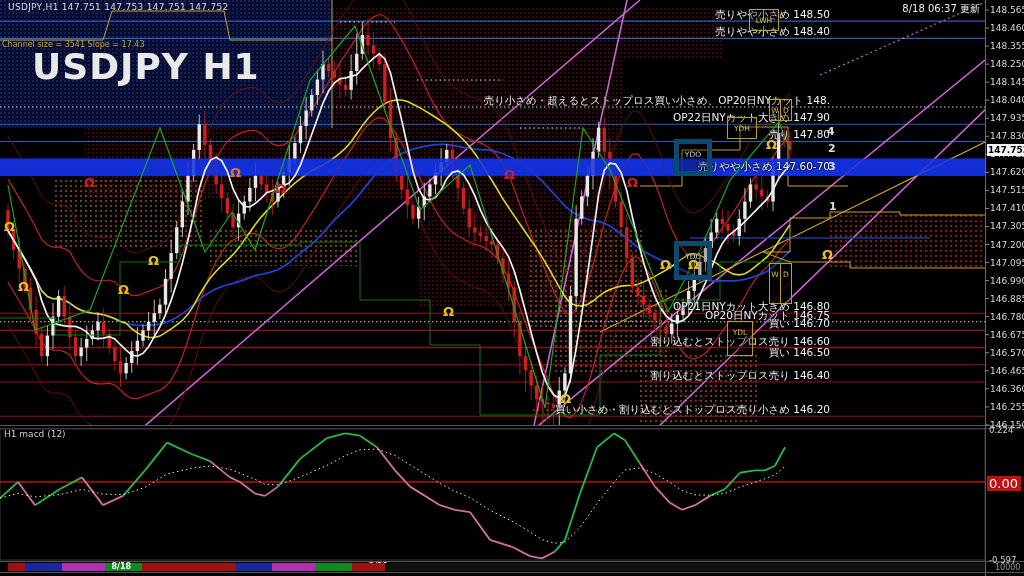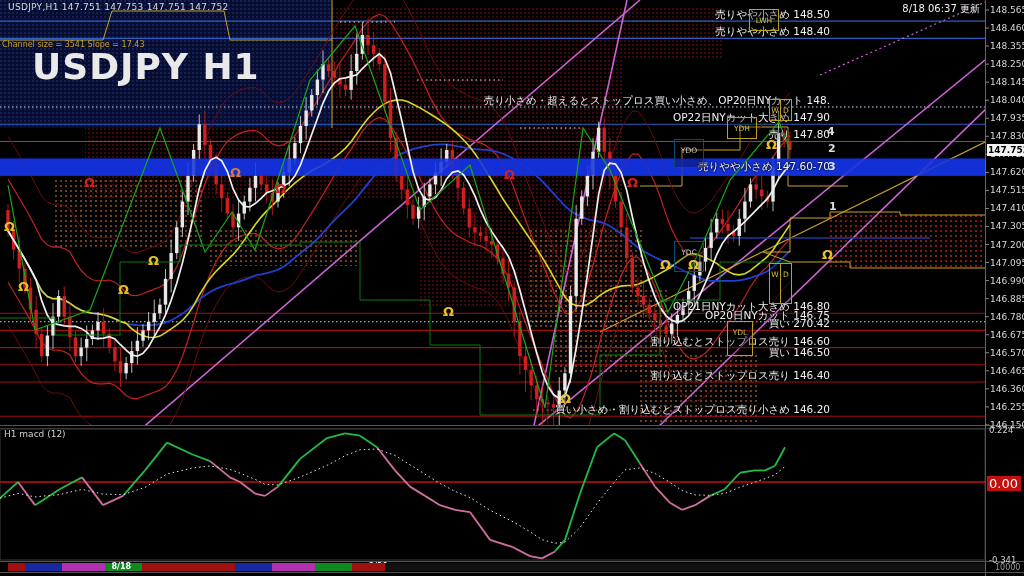--- a/index.html
+++ b/index.html
@@ -17,21 +17,21 @@
             background:#f4f4f4;text-align:left;padding:1px 1px;}
   .macd-label{left:4px;top:429px;font-size:9px;color:#cfcfcf;}
   .macd-ax{position:absolute;left:989px;font-size:8.5px;color:#d0d0d0;}
   .zerobox{position:absolute;left:987px;width:30px;background:#c01010;color:#fff;
            font-size:13px;padding:0 2px;}
   .vol{left:995px;top:563px;font-size:8px;color:#9a9a9a;}
   .omega{position:absolute;font-size:13px;font-weight:700;line-height:13px;}
   .tagbox{position:absolute;font-size:7.5px;line-height:1;display:flex;align-items:flex-start;
           justify-content:center;padding-top:7px;}
   .tag-yellow{border:1px solid #b8a020;color:#d8c23c;background:rgba(0,0,0,.25);}
-  .tag-gray{border:1px solid #0c4a6e;color:#cfcfcf;background:rgba(0,0,0,.25);}
+  .tag-gray{border:5px solid #0c4a6e;color:#cfcfcf;background:rgba(0,0,0,.25);}
   .digit{position:absolute;font-size:11px;color:#dcdcdc;font-weight:700;}
   .rib{position:absolute;top:563px;height:8px;}
   .riblab{position:absolute;top:562px;font-size:8px;font-weight:700;color:#fff;}
 </style>
 </head>
 <body>
 
 <div id="screen">
   <svg id="chart-svg" width="1024" height="576" viewBox="0 0 1024 576">
       <defs>
@@ -478,21 +478,21 @@
 
   <div id="overlay-root">
       <div class="ov anno" style="right: 194px; top: 8.167px;">売りやや小さめ 148.50</div>
       <div class="ov anno" style="right: 194px; top: 25.347px;">売りやや小さめ 148.40</div>
       <div class="ov anno" style="right: 194px; top: 94.067px;">売り小さめ・超えるとストップロス買い小さめ、OP20日NYカット 148.</div>
       <div class="ov anno" style="right: 194px; top: 111.247px;">OP22日NYカット大きめ 147.90</div>
       <div class="ov anno" style="right: 194px; top: 128.427px;">売り 147.80</div>
       <div class="ov anno" style="right: 194px; top: 160.197px;">売りやや小さめ 147.60-70</div>
       <div class="ov anno" style="right: 194px; top: 300.227px;">OP21日NYカット大きめ 146.80</div>
       <div class="ov anno" style="right: 194px; top: 308.817px;">OP20日NYカット 146.75</div>
-      <div class="ov anno" style="right: 194px; top: 317.407px;">買い 270.42</div>
+      <div class="ov anno" style="right: 194px; top: 317.407px;">買い 146.70</div>
       <div class="ov anno" style="right: 194px; top: 334.587px;">割り込むとストップロス売り 146.60</div>
       <div class="ov anno" style="right: 194px; top: 346px;">買い 146.50</div>
       <div class="ov anno" style="right: 194px; top: 368.947px;">割り込むとストップロス売り 146.40</div>
       <div class="ov anno" style="right: 194px; top: 403.307px;">買い小さめ・割り込むとストップロス売り小さめ 146.20</div>
       <div class="axis-lab" style="top: 5px;">148.565</div>
       <div class="axis-lab" style="top: 23.04px;">148.460</div>
       <div class="axis-lab" style="top: 41.08px;">148.355</div>
       <div class="axis-lab" style="top: 59.12px;">148.250</div>
       <div class="axis-lab" style="top: 77.16px;">148.145</div>
       <div class="axis-lab" style="top: 95.2px;">148.040</div>
@@ -510,21 +510,21 @@
       <div class="axis-lab" style="top: 311.68px;">146.780</div>
       <div class="axis-lab" style="top: 329.72px;">146.675</div>
       <div class="axis-lab" style="top: 347.76px;">146.570</div>
       <div class="axis-lab" style="top: 365.8px;">146.465</div>
       <div class="axis-lab" style="top: 383.84px;">146.360</div>
       <div class="axis-lab" style="top: 401.88px;">146.255</div>
       <div class="axis-lab" style="top: 419.92px;">146.150</div>
       <div class="pricebox" style="top: 143.673px;">147.752</div>
       <div class="macd-ax" style="top: 425.144px;">0.224</div>
       <div class="zerobox" style="top: 476px;">0.00</div>
-      <div class="macd-ax" style="top: 554.942px;">-0.341</div>
+      <div class="macd-ax" style="top: 554.942px;">-0.597</div>
       <div class="tagbox tag-yellow" style="left: 749px; top: 9px; width: 28px; height: 13px;">LWH</div>
       <div class="tagbox tag-yellow" style="left: 769px; top: 99px; width: 10px; height: 13px;">W</div>
       <div class="tagbox tag-yellow" style="left: 780px; top: 99px; width: 10px; height: 13px;">D</div>
       <div class="tagbox tag-yellow" style="left: 727px; top: 117px; width: 28px; height: 13px;">YDH</div>
       <div class="tagbox tag-gray" style="left: 674px; top: 139px; width: 28px; height: 20px;">YDO</div>
       <div class="tagbox tag-gray" style="left: 674px; top: 241px; width: 28px; height: 22px;">YDC</div>
       <div class="tagbox tag-yellow" style="left: 769px; top: 263px; width: 10px; height: 32px;">W</div>
       <div class="tagbox tag-yellow" style="left: 780px; top: 263px; width: 10px; height: 32px;">D</div>
       <div class="tagbox tag-yellow" style="left: 727px; top: 321px; width: 24px; height: 26px;">YDL</div>
       <div class="digit" style="left: 827px; top: 125px;">4</div>

